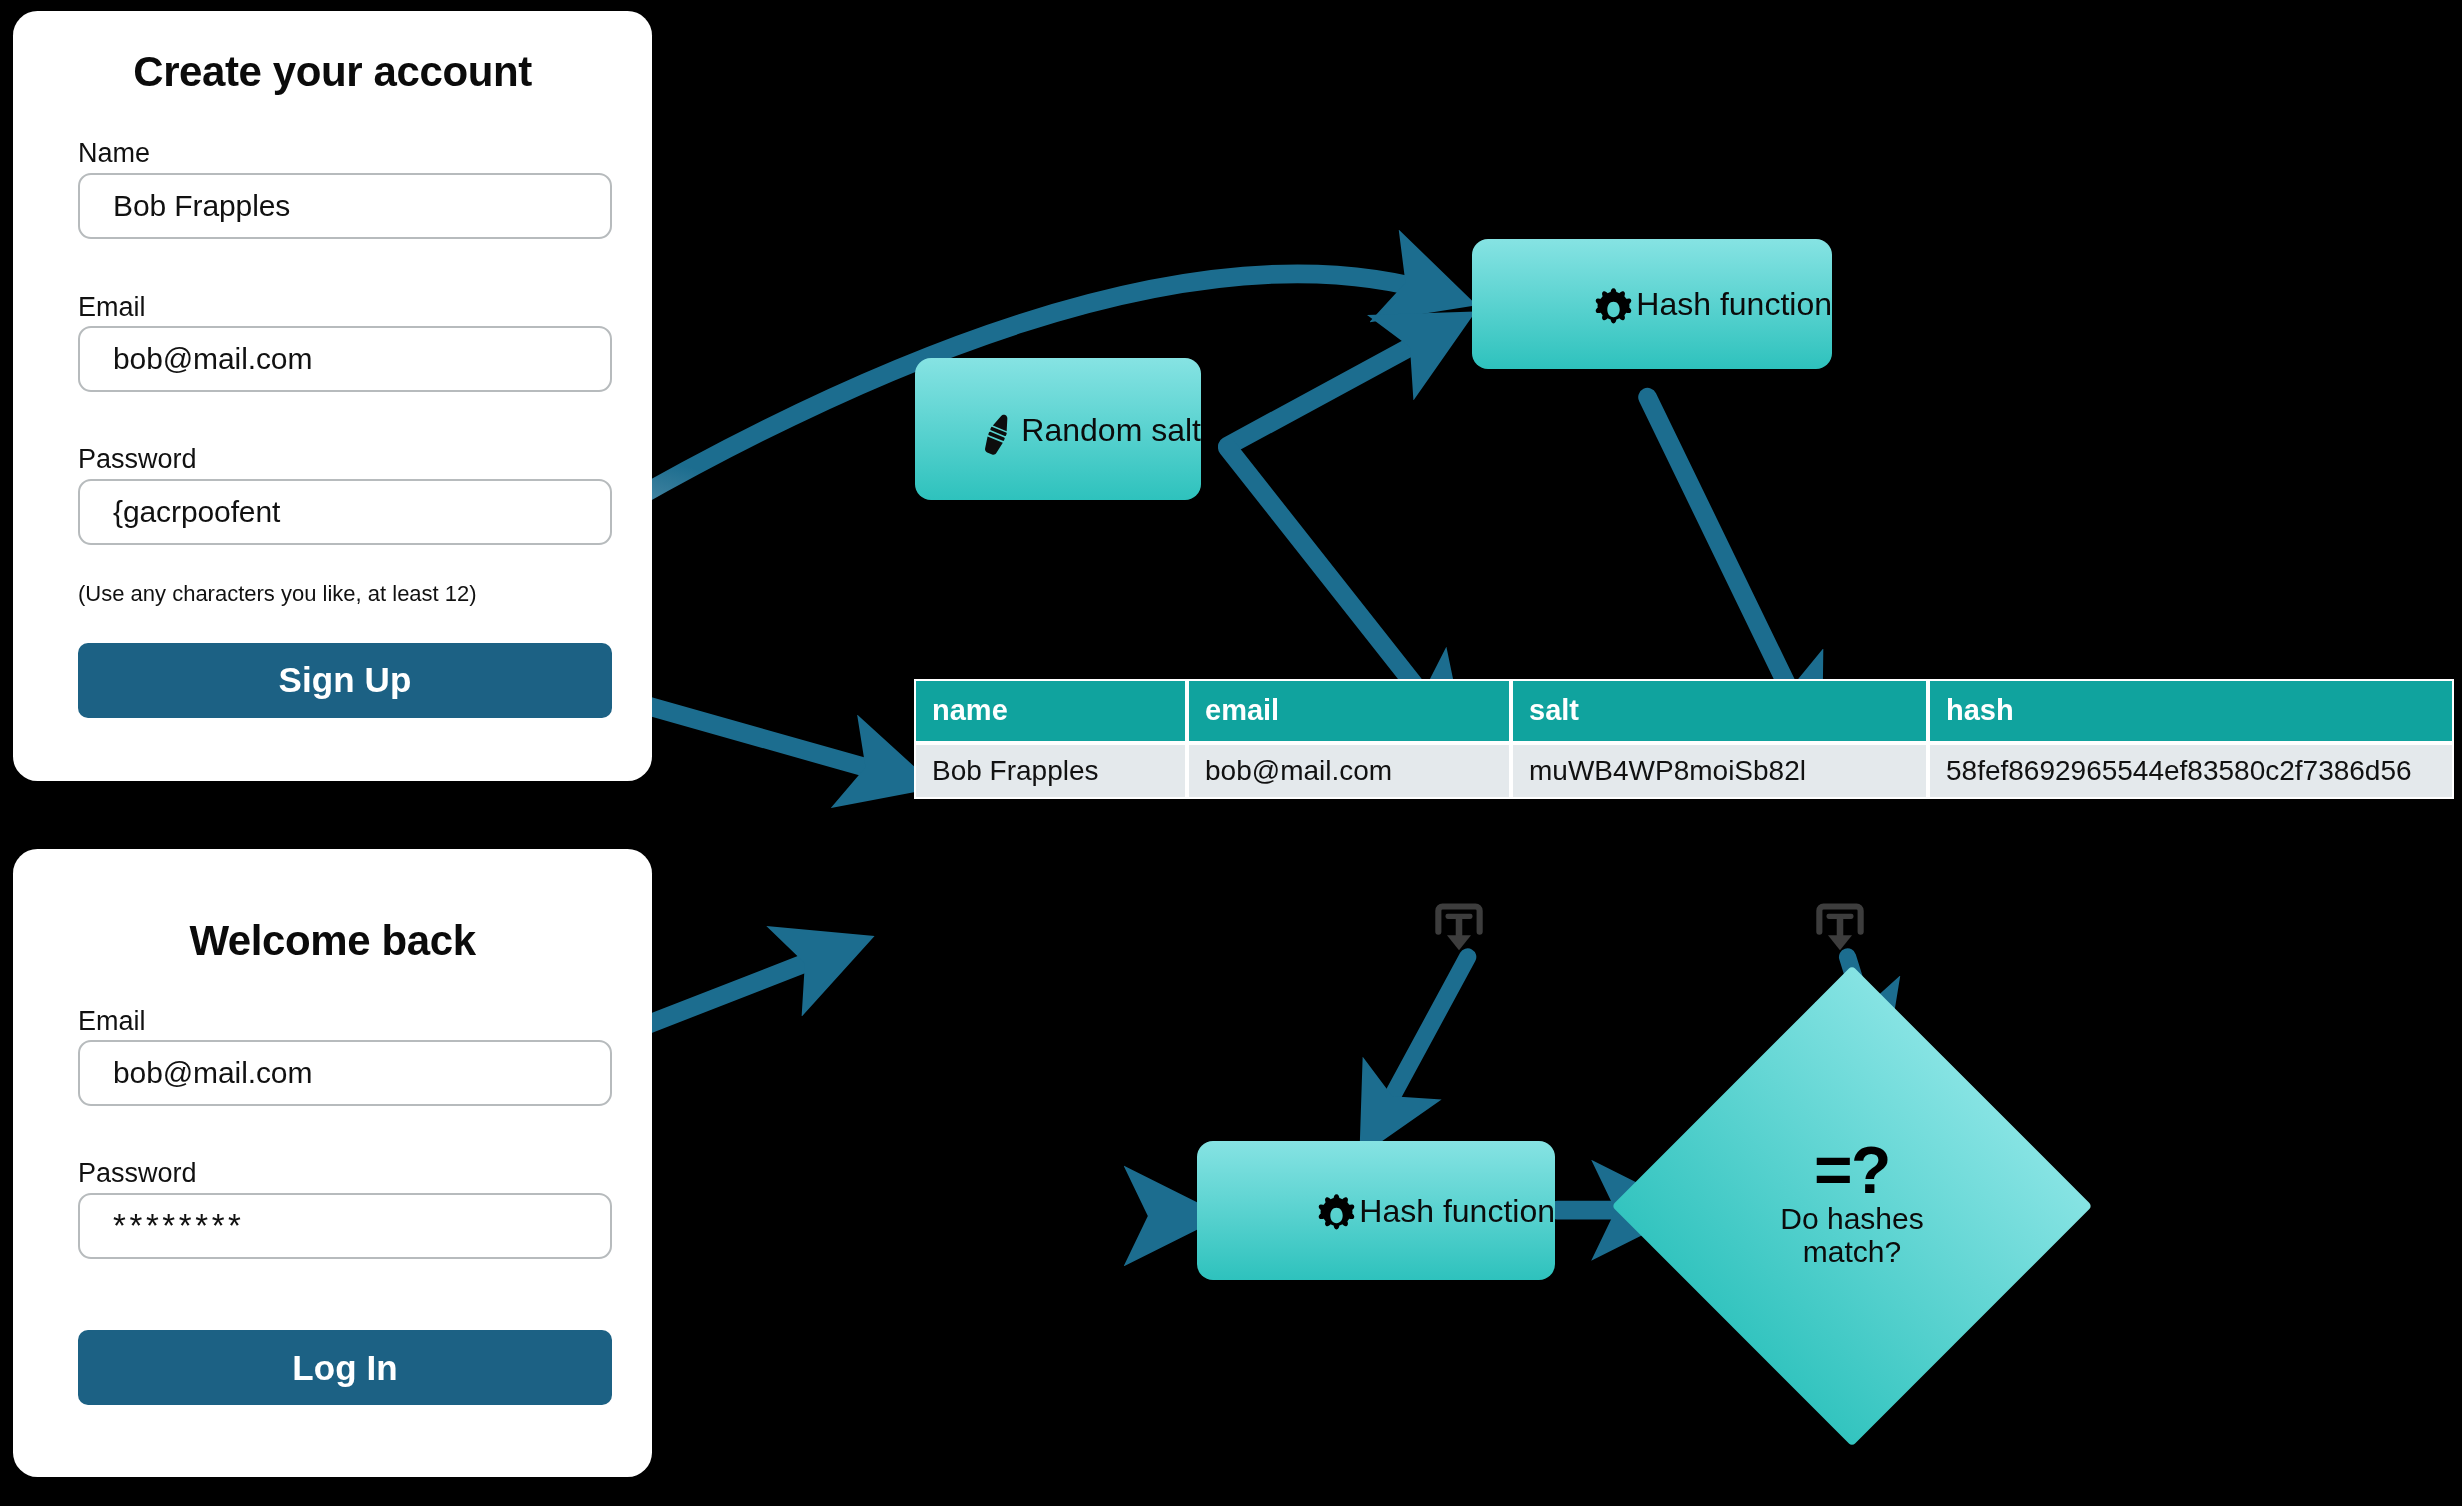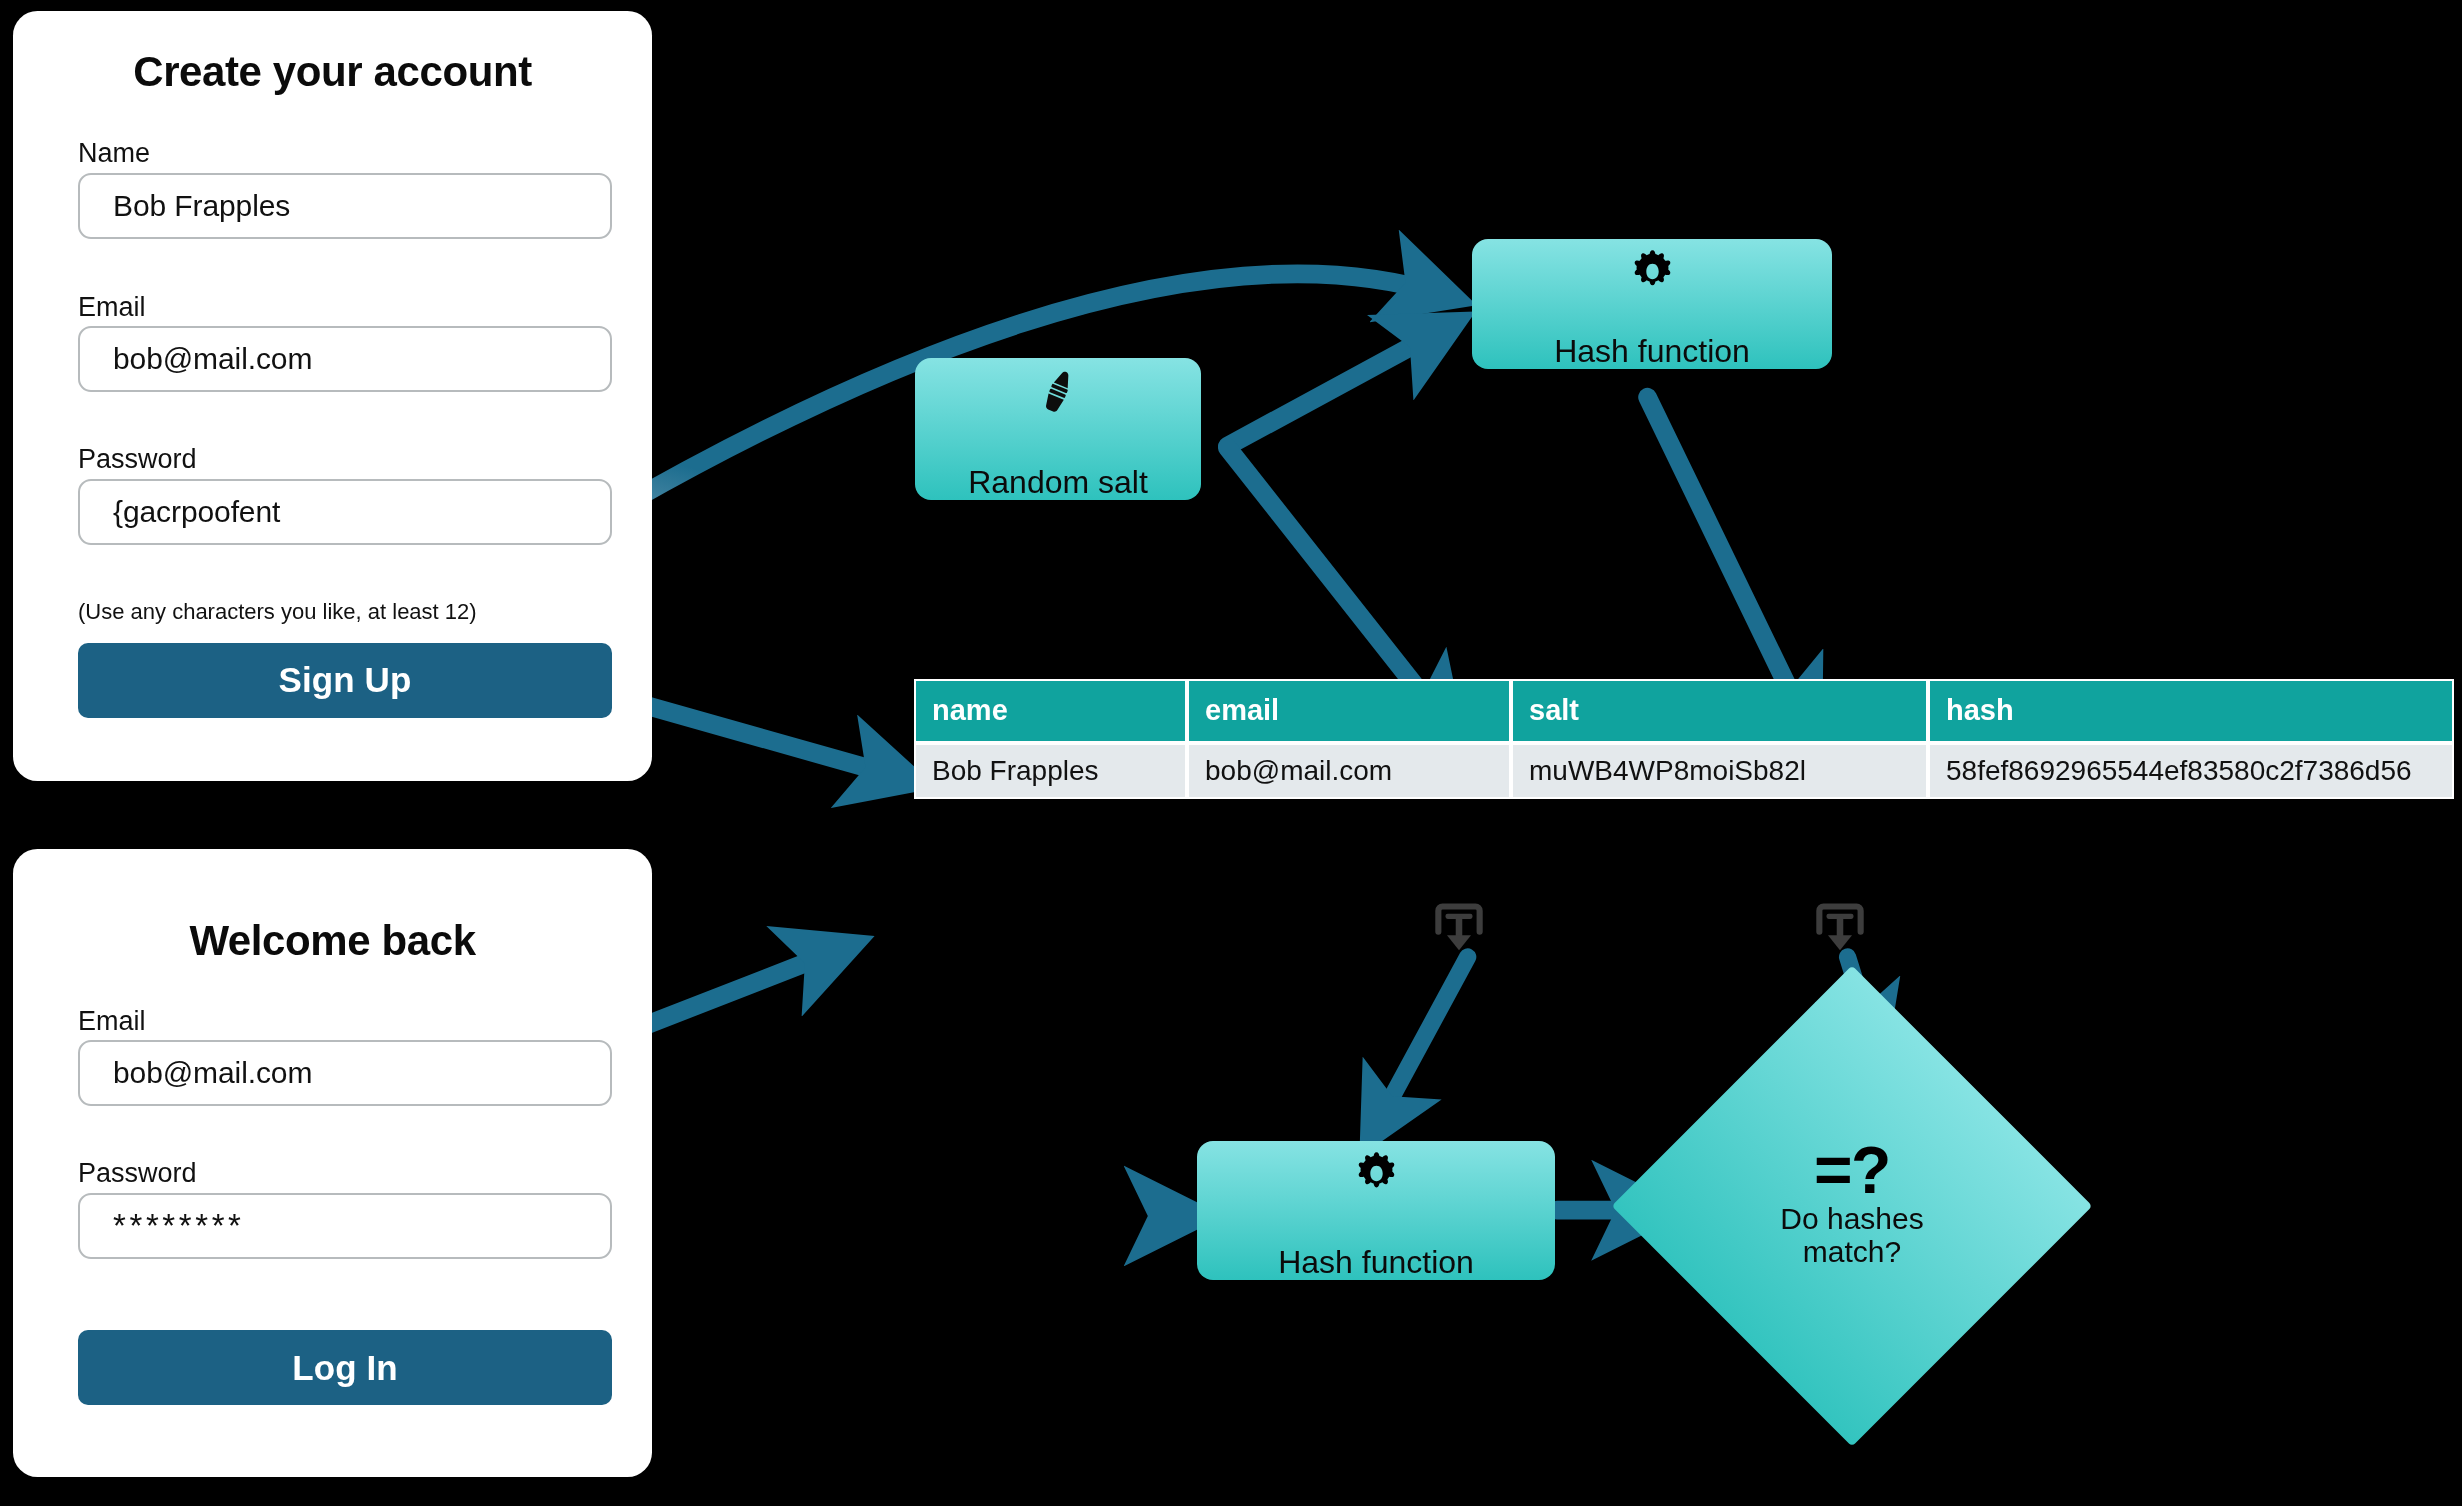--- a/index.html
+++ b/index.html
@@ -35,34 +35,34 @@
     position:absolute;left:65px;width:534px;height:66px;
     border:2.9px solid #b7bbbd;border-radius:13px;background:#fff;
     box-sizing:border-box;
   }
   .field-value{
     position:absolute;left:33px;top:50%;transform:translateY(-50%);
     font-size:30px;color:#111;white-space:nowrap;letter-spacing:-0.1px;
   }
   .field-value.mask{letter-spacing:3.6px;font-size:33px;}
   .helper{
-    position:absolute;left:65px;font-size:22px;color:#111;margin-top:18px;
+    position:absolute;left:65px;font-size:22px;color:#111;
   }
   .cta{
     position:absolute;left:65px;width:534px;height:75px;border-radius:10px;
     background:#1c6184;display:flex;align-items:center;justify-content:center;
     color:#ffffff;font-size:35px;font-weight:bold;letter-spacing:0.1px;
     box-sizing:border-box;cursor:pointer;border:none;
   }
 
   
   .node{
     position:absolute;z-index:3;border-radius:16px;
     background:linear-gradient(180deg,#86e3e3 0%,#2ec2bd 100%);
-    display:flex;flex-direction:column;align-items:center;justify-content:space-between;
+    display:flex;align-items:center;justify-content:flex-end;
     box-sizing:border-box;
   }
   .node .node-ico{margin-top:10px;line-height:0;}
   .node .node-label{
     font-size:29px;color:#0b0b0b;font-weight:400;text-align:center;
     line-height:1.05;margin-top:2.9px;
   }
   #hash-top{left:1472px;top:239px;width:360px;height:130px;}
   #hash-top .node-label{font-size:32px;margin-top:1.4px;}
   #salt-node{left:915px;top:358px;width:286px;height:142px;}

